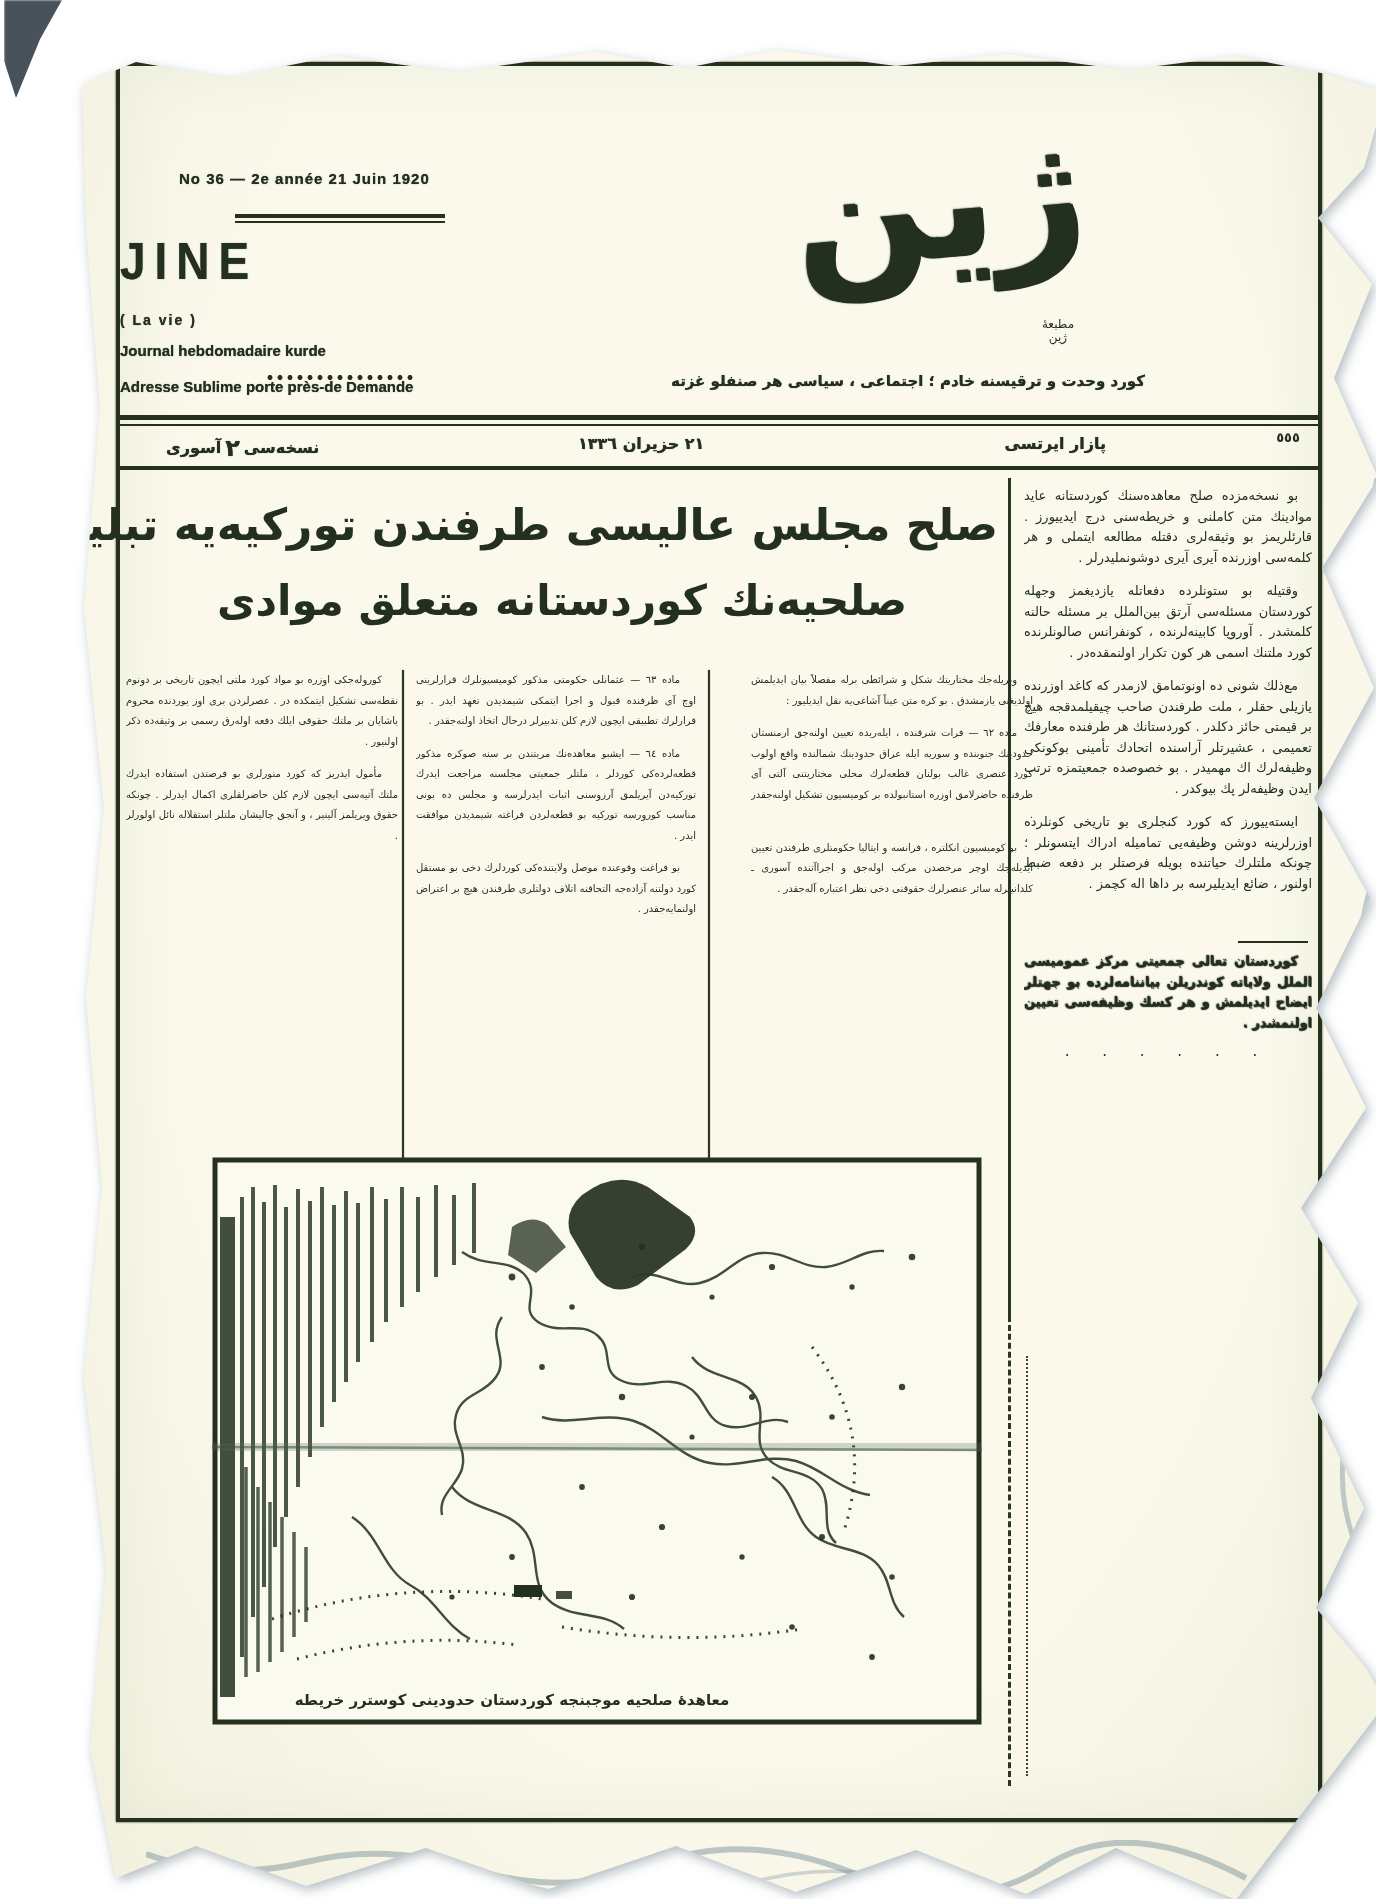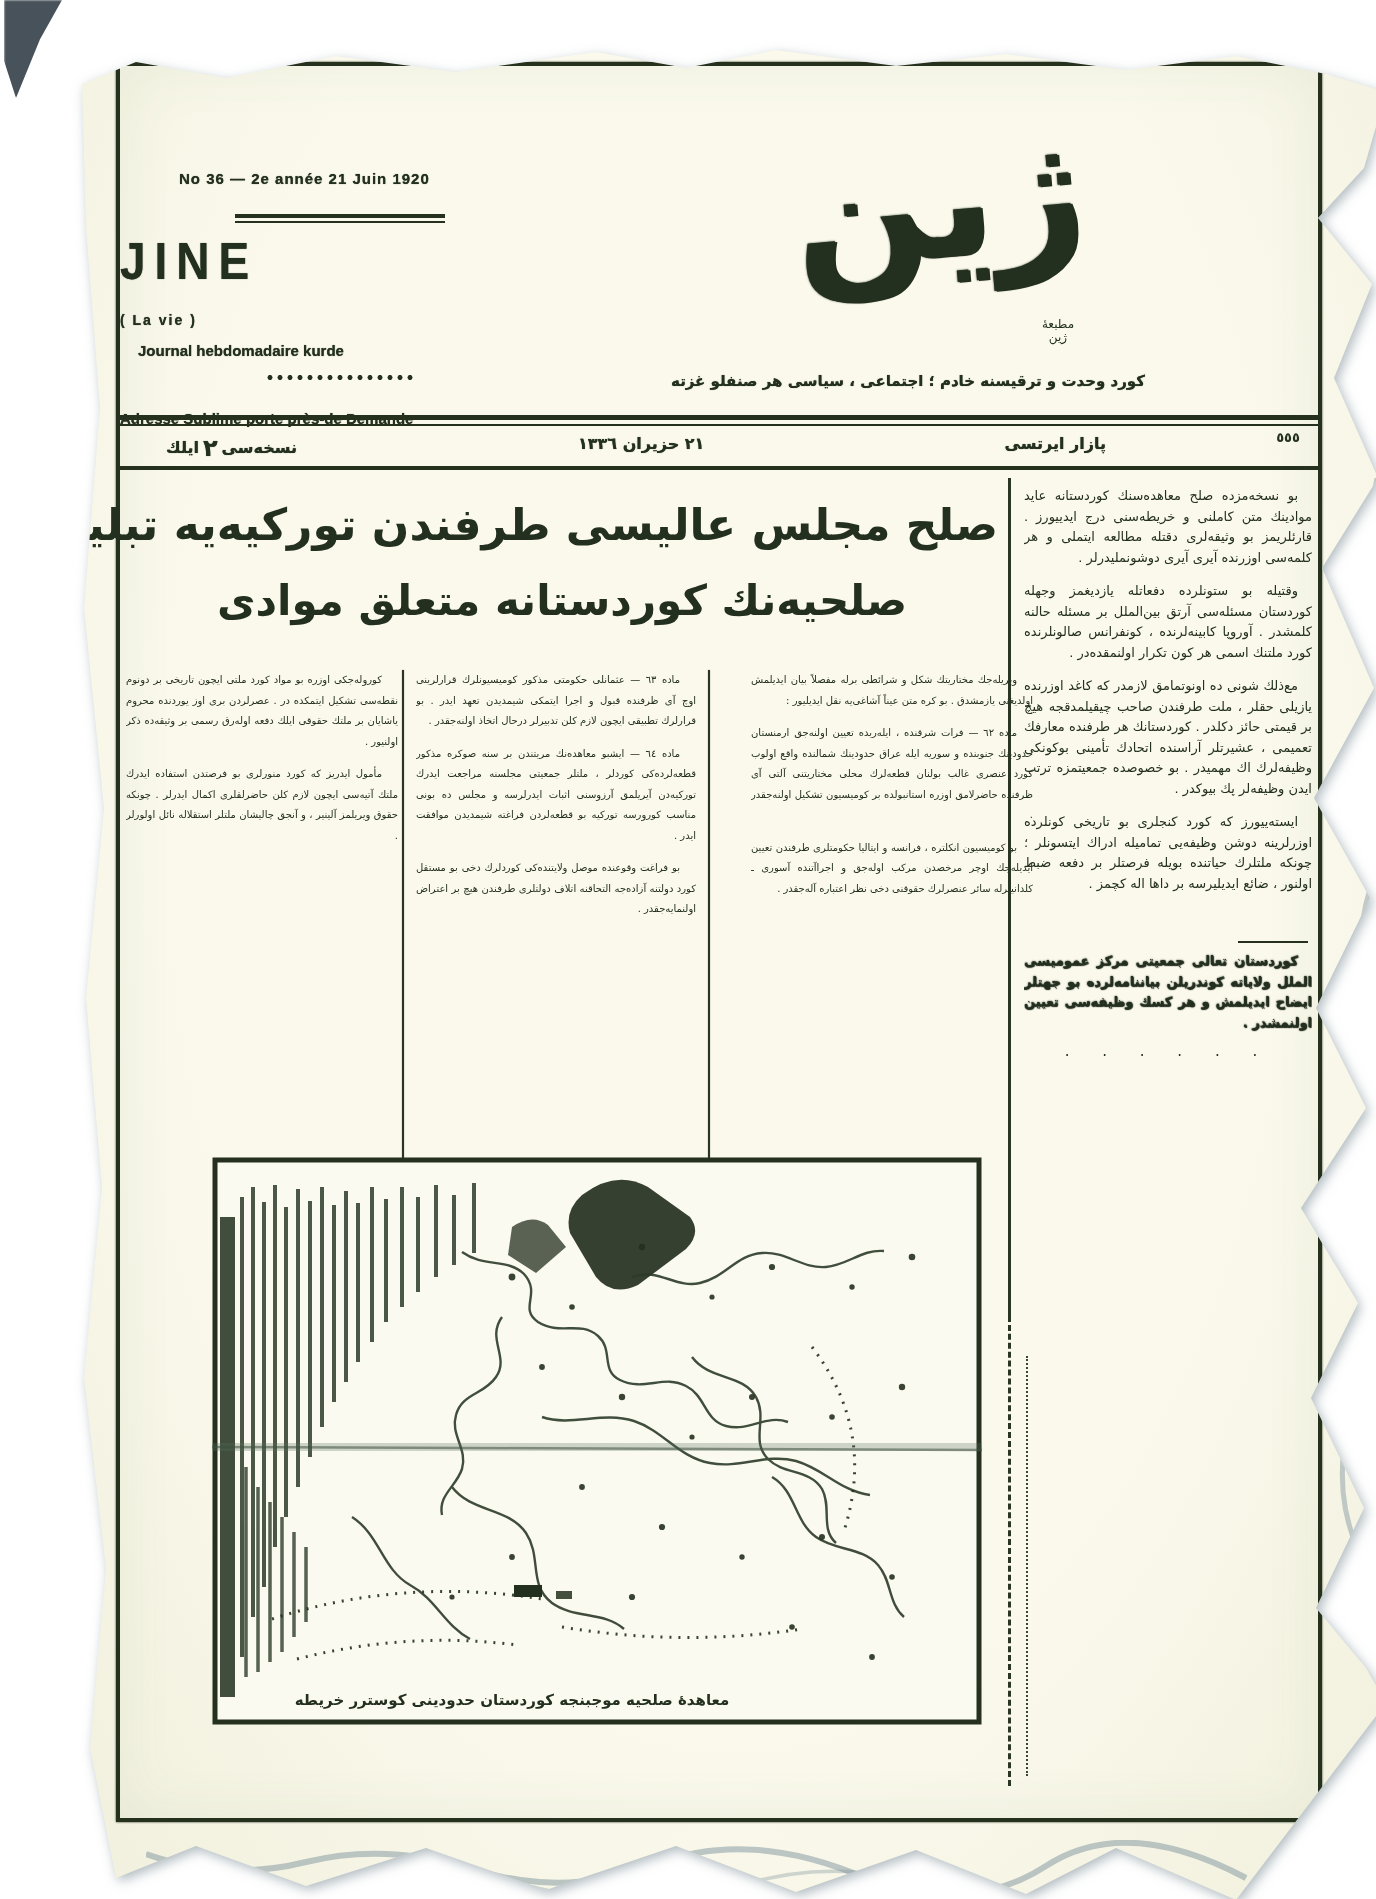--- a/index.html
+++ b/index.html
@@ -17,23 +17,23 @@
   .frame{
     position:absolute;left:40px;top:14px;width:1198px;height:1752px;
     border:4px solid #25301d;box-shadow:0 0 2px #25301d, inset 0 0 60px rgba(90,110,90,.07);
   }
   .ink{color:#24301f;}
   .soft{text-shadow:0 0 .8px #2a3524;}
   .issue-line{position:absolute;left:40px;top:104px;width:360px;font-size:15px;font-weight:bold;letter-spacing:1px;padding-left:19px;}
   .issue-rule{position:absolute;left:115px;top:148px;width:210px;height:3px;border-top:4px solid #25301d;border-bottom:2px solid #25301d;}
   .logo{position:absolute;left:0;top:168px;width:440px;font-size:46px;font-weight:bold;letter-spacing:9px;transform:scaleY(1.12);}
   .lavie{position:absolute;left:0;top:246px;width:440px;font-size:14px;font-weight:bold;letter-spacing:2px;}
-  .journal-line{position:absolute;left:0;top:276px;width:440px;font-size:15px;font-weight:bold;padding-left:18px;}
+  .journal-line{position:absolute;left:0;top:276px;width:440px;font-size:15px;font-weight:bold;}
   .squiggle{position:absolute;left:145px;top:308px;width:150px;height:7px;background-image:radial-gradient(circle,#25301d 2.2px,transparent 2.8px);background-size:10px 7px;}
-  .address-line{position:absolute;left:0;top:344px;width:440px;font-size:15px;font-weight:bold;}
+  .address-line{position:absolute;left:0;top:312px;width:440px;font-size:15px;font-weight:bold;}
   
   .calli{position:absolute;right:165px;top:36px;width:430px;text-align:center;font-size:158px;font-weight:bold;line-height:200px;transform:rotate(-5deg);text-shadow:0 0 2px #24301f,2px 1px 0 #24301f;}
   .seal{position:absolute;right:215px;top:252px;width:90px;text-align:center;font-size:12px;font-weight:normal;line-height:13px;filter:blur(.3px);}
   .tagline{position:absolute;right:130px;top:306px;width:560px;text-align:center;font-size:15px;font-weight:bold;filter:blur(.2px);}
   
   .dbl-rule{position:absolute;left:-2px;top:349px;width:1200px;height:4px;border-top:5px solid #25301d;border-bottom:2px solid #25301d;}
   .datebar{position:absolute;left:-2px;top:360px;width:1200px;height:44px;font-size:16px;font-weight:bold;}
   .datebar .rule{position:absolute;left:0;bottom:0;width:100%;border-bottom:4px solid #25301d;}
   .db-day{position:absolute;right:212px;top:8px;}
   .db-date{position:absolute;left:460px;top:8px;}
@@ -88,21 +88,21 @@
       <div>ژین</div>
     </div>
     <div class="tagline ar ink soft">كورد وحدت و ترقیسنه خادم ؛ اجتماعی ، سیاسی هر صنفلو غزته</div>
 
     <div class="dbl-rule"></div>
     <div class="datebar ar ink">
       <span class="db-mark">٥٥٥</span>
       <span class="db-day soft">پازار ایرتسی</span>
       <span class="db-date soft">۲۱ حزیران ۱۳۳٦</span>
       <span class="db-price soft">
-        <span>نسخه‌سی</span><b>۲</b><span>ایلك</span>
+        <span>نسخه‌سی</span><b>۲</b><span>آسوری</span>
       </span>
       <span class="rule"></span>
     </div>
 
     <div class="headline ar ink">
       <div class="hl1">صلح مجلس عالیسی طرفندن تورکیه‌یه تبلیغ ایدیلن معاهدهٔ :</div>
       <div class="hl2">صلحیه‌نك كوردستانه متعلق موادی</div>
     </div>
 
     <div class="col ar ink" style="left:631px;width:282px;">

